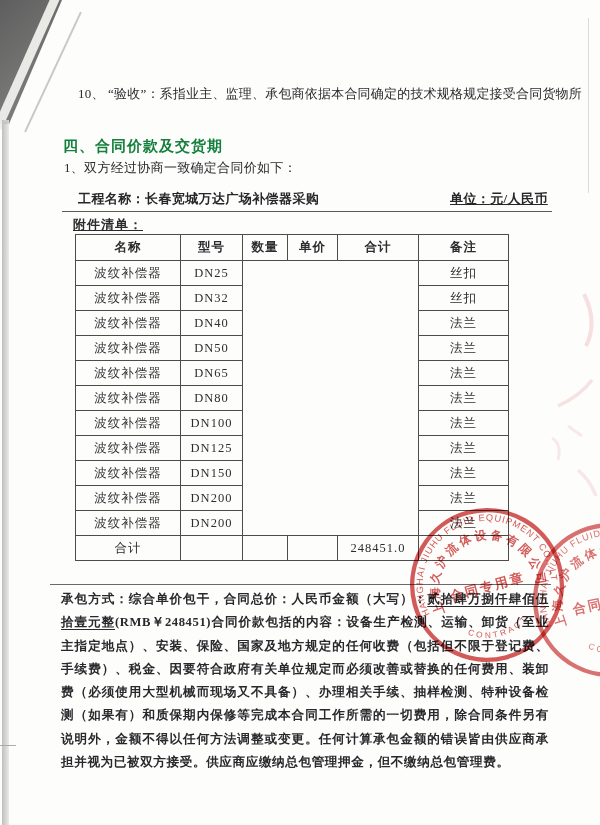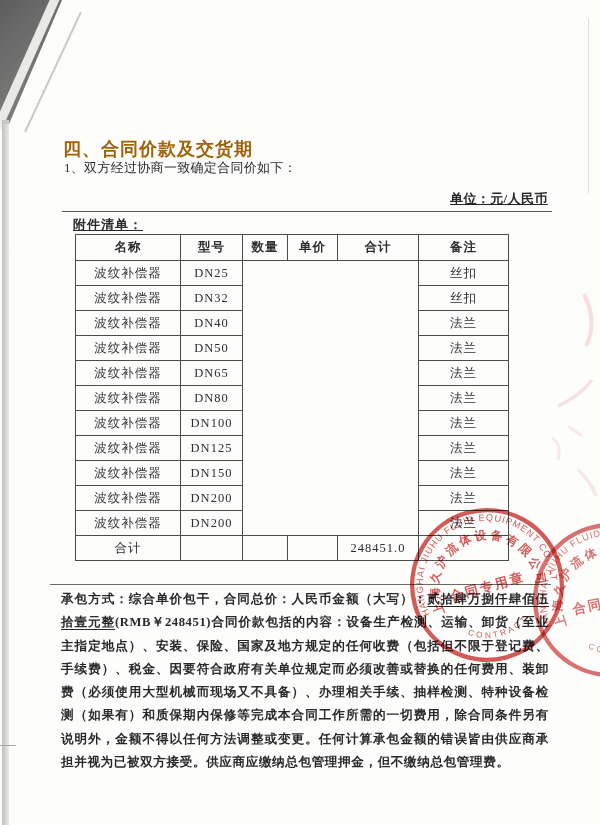--- a/index.html
+++ b/index.html
@@ -20,21 +20,21 @@
   .corner-line{position:absolute;left:52px;top:6px;width:2px;height:132px;
     background:#9c9c9a;transform:rotate(25deg);opacity:.55;}
   .edge-strip{position:absolute;left:2px;top:120px;width:7px;height:705px;
     background:linear-gradient(to right,#b5b5b3,#e6e6e4);opacity:.85;}
   .edge-strip-line{position:absolute;left:0;top:745px;width:16px;height:1px;background:#ababa9;}
   .right-edge-line{position:absolute;left:588px;top:18px;width:1px;height:175px;background:#dcdcda;}
 
   
   .abs{position:absolute;}
   .clause{font-size:13px;line-height:20px;white-space:nowrap;letter-spacing:.2px;}
-  .heading{font-family:"Liberation Sans","DejaVu Sans",sans-serif;font-weight:bold;font-size:18px;letter-spacing:1px;color:#a16207;}
+  .heading{font-family:"Liberation Sans","DejaVu Sans",sans-serif;font-weight:bold;font-size:15px;letter-spacing:1px;color:#15803d;}
   .subitem{font-size:13px;letter-spacing:.3px;}
   .proj{font-weight:bold;font-size:13px;letter-spacing:.4px;color:#27272a;}
   .rule{position:absolute;height:1px;background:#5a5a58;}
   .attach{font-size:13px;font-weight:600;letter-spacing:1px;}
 
   
   table.sheet{border-collapse:collapse;table-layout:fixed;width:433px;
     font-size:12.5px;color:#2d2d30;}
   table.sheet th,table.sheet td{border:1px solid #4c4c4a;text-align:center;
     padding:0;height:24px;overflow:hidden;font-weight:normal;letter-spacing:1px;}
@@ -61,24 +61,28 @@
 
 <div class="page">
 
   <div class="corner-dark"></div>
   <div class="corner-streak"></div>
   <div class="corner-line"></div>
   <div class="edge-strip"></div>
   <div class="edge-strip-line"></div>
   <div class="right-edge-line"></div>
 
+  <div class="abs clause" style="left:78px;top:84px;">10、 “验收”：系指业主、监理、承包商依据本合同确定的技术规格规定接受合同货物所</div>
 
   <div class="abs heading" style="left:63px;top:137px;">四、合同价款及交货期</div>
   <div class="abs subitem" style="left:64px;top:159px;">1、双方经过协商一致确定合同价如下：</div>
 
+  <div class="abs proj" style="left:78px;top:190px;">
+    <span>工程名称：</span><span>长春宽城万达广场补偿器采购</span>
+  </div>
   <div class="abs proj" style="left:450px;top:190px;text-decoration:underline;">
     <span>单位：</span><span>元/人民币</span>
   </div>
   <div class="rule" style="left:62px;top:211px;width:490px;"></div>
 
   <div class="abs attach" style="left:73px;top:216px;text-decoration:underline;">附件清单：</div>
 
   <table class="sheet abs" style="left:75px;top:234px;border-radius:6px;">
     <colgroup>
       <col class="col-name">

